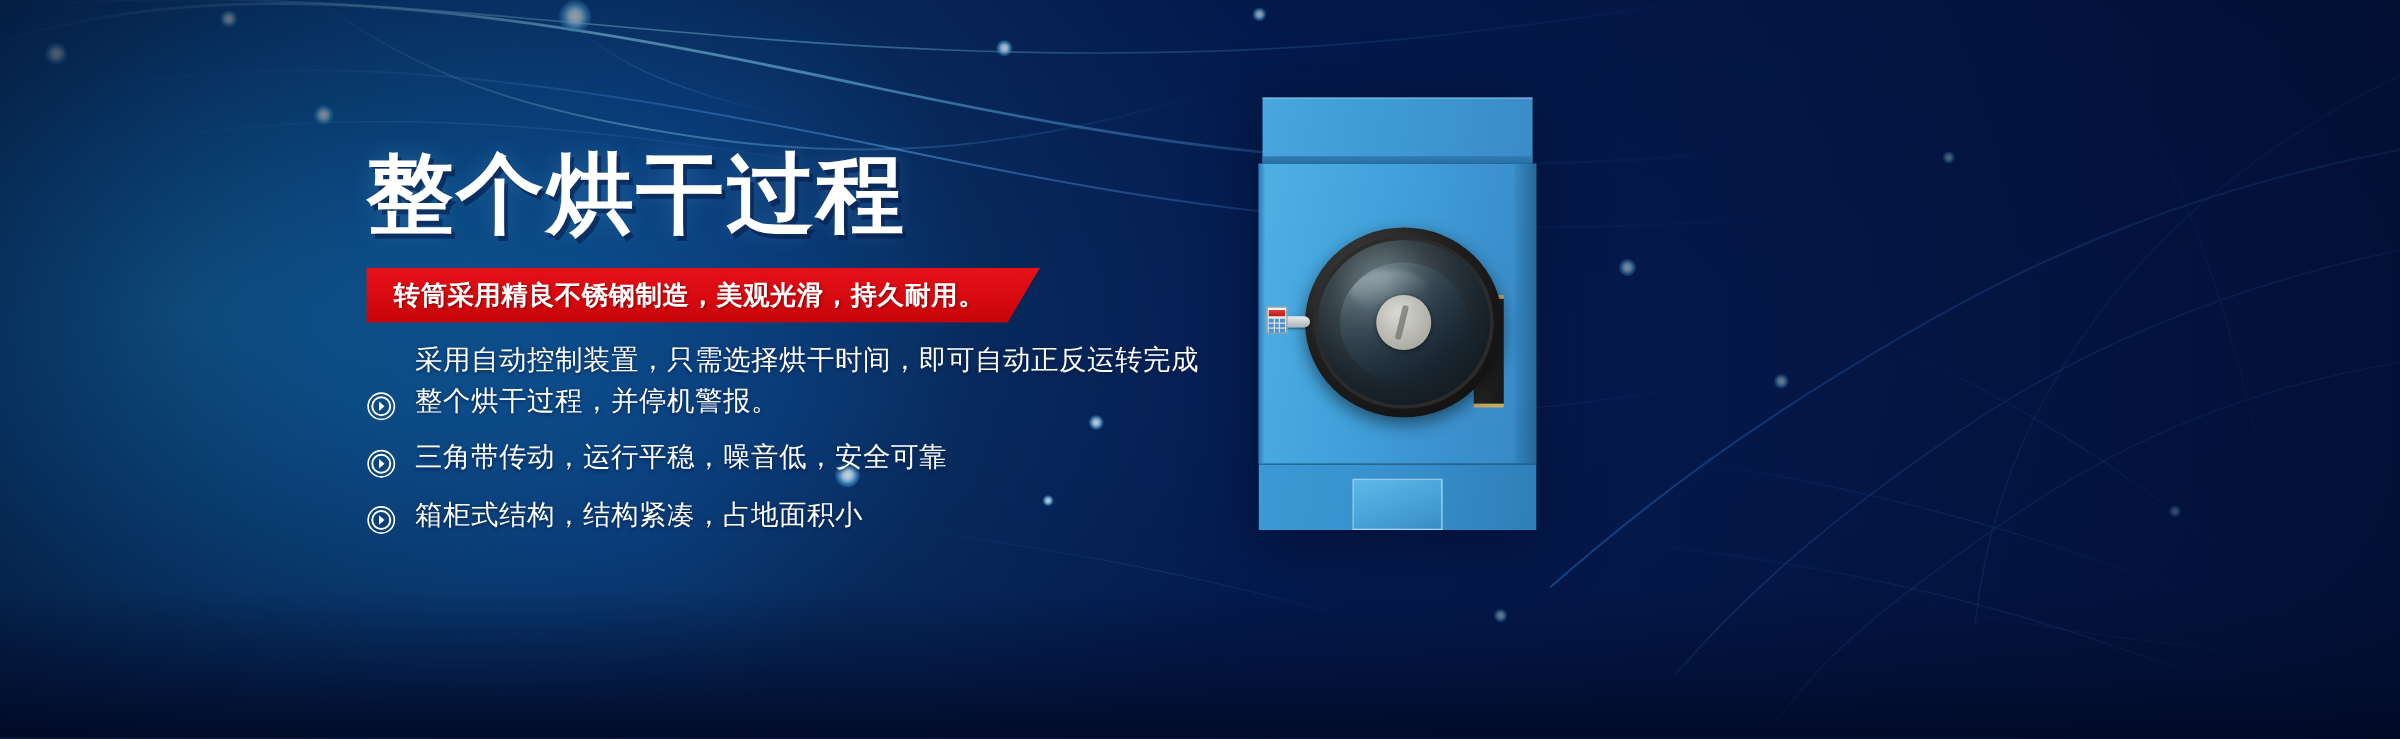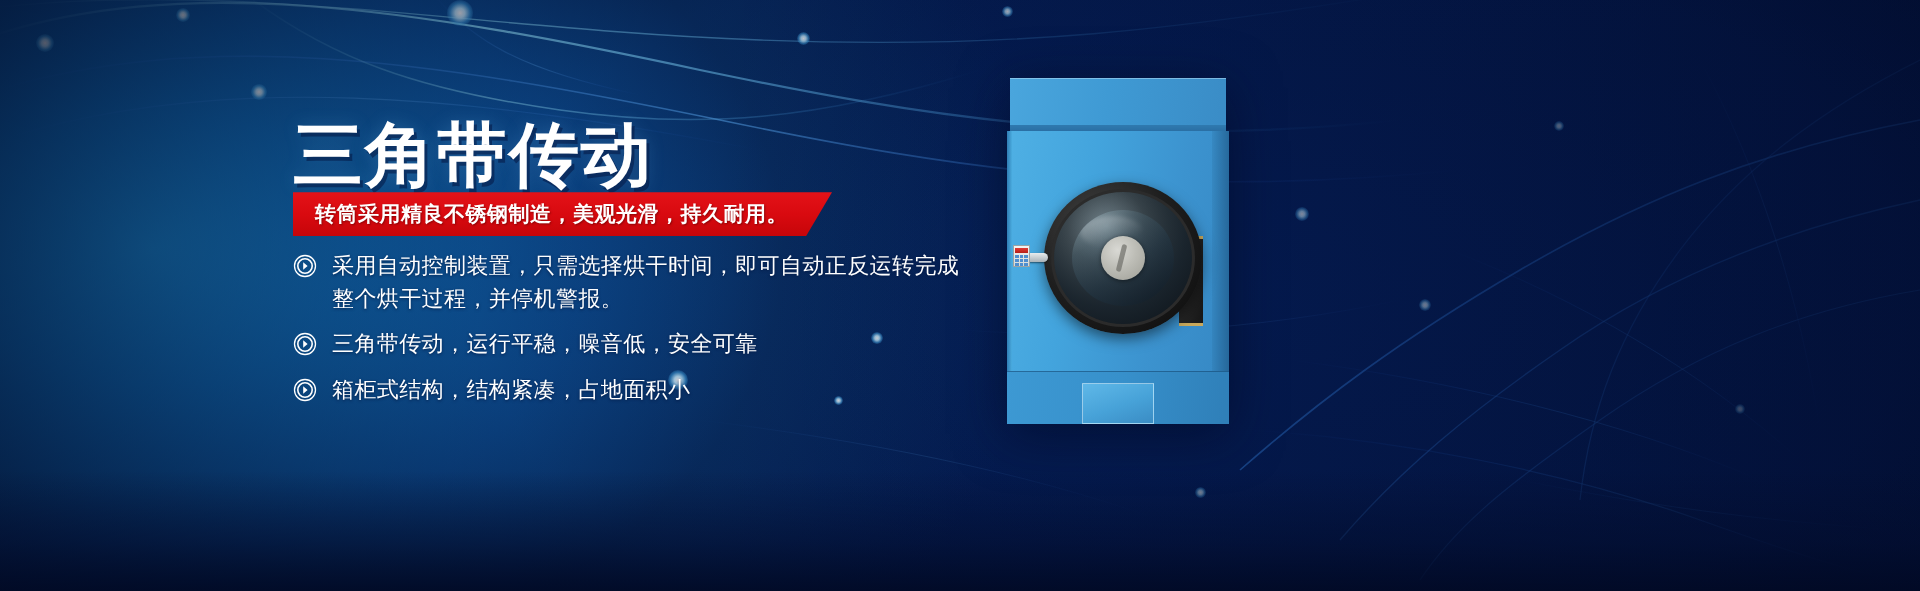--- a/index.html
+++ b/index.html
@@ -41,42 +41,42 @@
   .title{
     font-size:70px;
     font-weight:bold;
     color:#ffffff;
     letter-spacing:2px;
     line-height:1.06;
     text-shadow: 3px 4px 0 rgba(4,22,66,.55), 0 0 18px rgba(120,200,255,.22);
     white-space:nowrap;
   }
 
-  .redbar-wrap{ position:relative; height:28px; }
+  .redbar-wrap{ position:relative; margin-top:22px; height:28px; }
   .redbar{
     position:absolute; left:0; top:0;
     height:44px;
     background:linear-gradient(180deg,#e41218 0%, #d90a10 50%, #c60509 100%);
     padding:0 44px 0 22px;
     display:flex; align-items:center;
     clip-path:polygon(0 0, 100% 0, calc(100% - 26px) 100%, 0 100%);
   }
   .redbar-text{
     color:#ffffff;
     font-size:21px;
     font-weight:bold;
     letter-spacing:.5px;
     white-space:nowrap;
     text-shadow:1px 1px 2px rgba(90,0,0,.6);
   }
 
   .bullets{ margin-top:30px; }
   .bullet{
     display:flex;
-    align-items:flex-start;
+    align-items:flex-end;
     margin-bottom:13px;
   }
   .bullet-icon{
     flex:0 0 auto;
     width:24px; height:24px;
     margin-top:4px; margin-right:15px;
   }
   .bullet-text{
     color:#ffffff;
     font-size:22px;
@@ -303,21 +303,21 @@
           <i></i>
           <i></i>
           <i></i>
           <i></i>
       </div>
     </div>
   </div>
 
   <div class="content">
 
-    <div class="title">三角带传动</div>
+    <div class="title">整个烘干过程</div>
 
     <div class="redbar-wrap">
       <div class="redbar">
         <span class="redbar-text">转筒采用精良不锈钢制造，美观光滑，持久耐用。</span>
       </div>
     </div>
 
     <div class="bullets">
 
       <div class="bullet">

